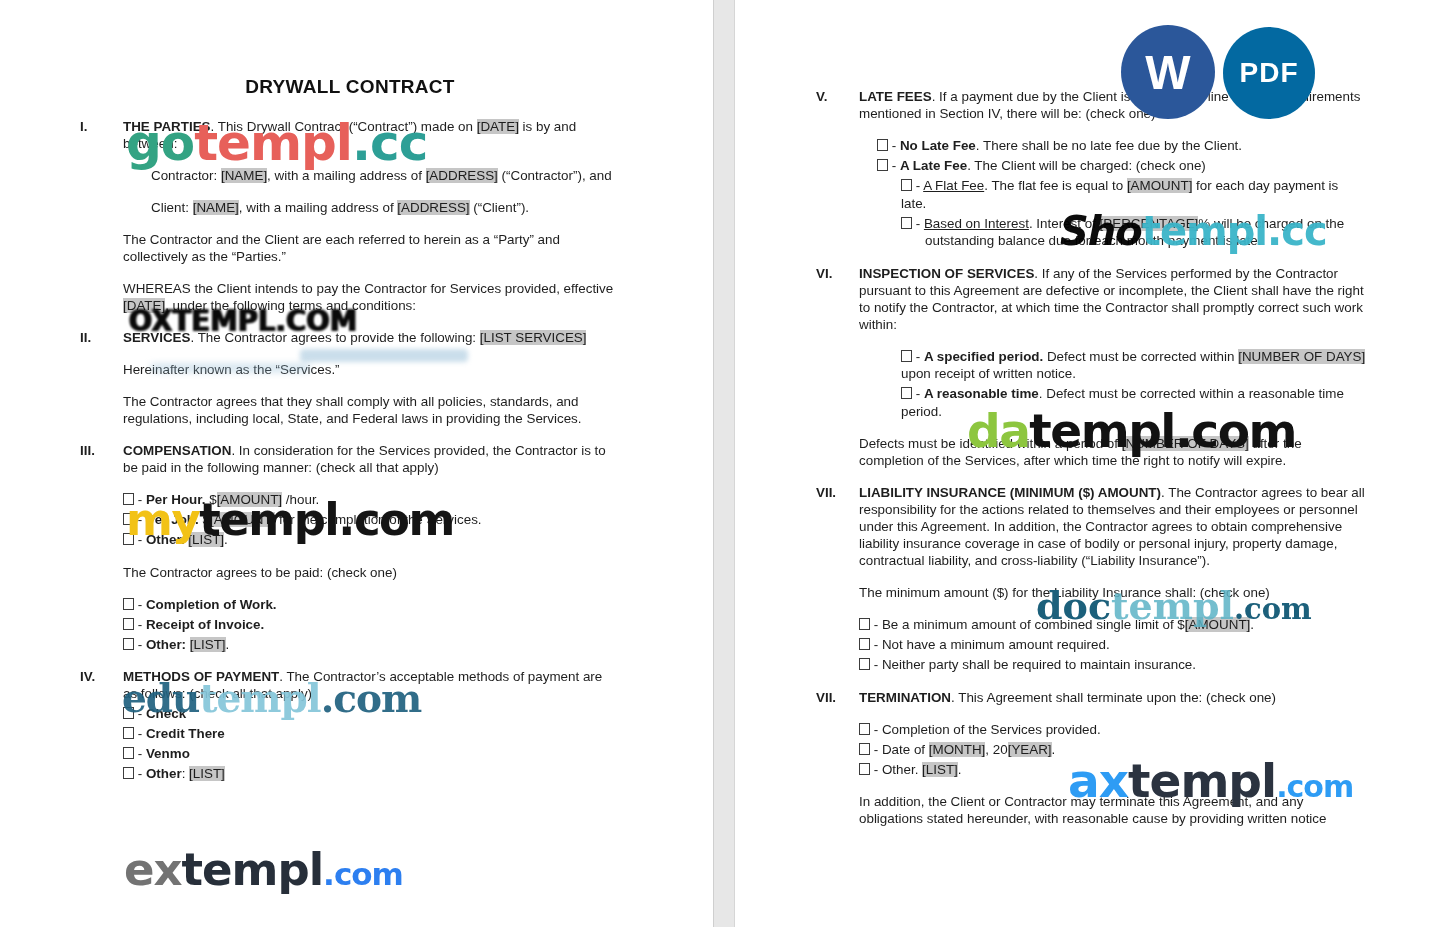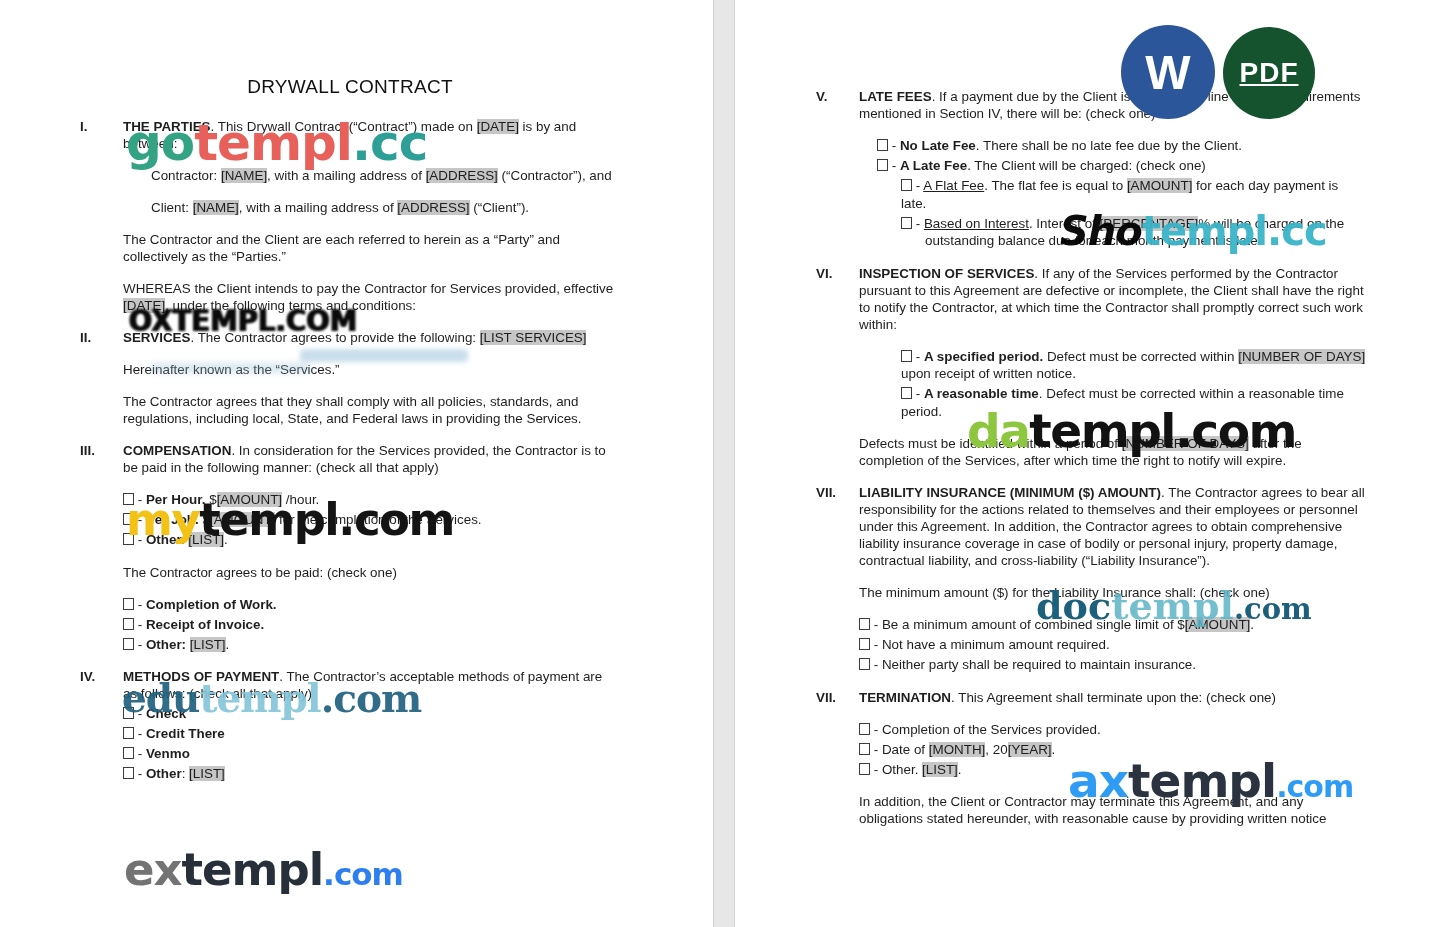--- a/index.html
+++ b/index.html
@@ -7,21 +7,21 @@
   .canvas{position:relative;width:1451px;height:927px;background:#fff}
 
   
   .page{position:absolute;top:0;height:927px;background:#fff;color:#1e1e1e;
         font-size:13.4px;box-sizing:border-box;z-index:1}
   .page-left{left:0;width:713px;padding:76px 93px 0 80px}
   .page-right{left:735px;width:716px;padding:88px 84px 0 81px}
   .gutter{position:absolute;left:713px;top:0;width:22px;height:927px;z-index:2;
           background:#e7e7e7;border-left:1px solid #cfcfcf;border-right:1px solid #d6d6d6;box-sizing:border-box}
 
-  .title{font-size:19px;font-weight:normal;text-align:center;letter-spacing:.3px;
+  .title{font-size:19px;font-weight:bold;text-align:center;letter-spacing:.3px;
          margin:0 0 20px 0;color:#111}
 
   .section{display:flex;align-items:flex-start}
   .section + .section{margin-top:15px}
   .num{width:43px;flex:none;font-weight:bold;line-height:17px}
   .sbody{flex:1;min-width:0}
   .blk{line-height:17px}
   .t-p:not(:first-child),.t-pl:not(:first-child){margin-top:15px}
   .t-l{margin-top:2.5px}
   .t-l,.t-pl{line-height:17.5px}
@@ -173,17 +173,17 @@
   <div class="wm wm-edutempl"><span class="wp wp-0" style="color: rgb(32, 97, 127);">edu</span><span class="wp wp-1" style="color: rgb(133, 198, 218);">templ</span><span class="wp wp-2" style="color: rgb(32, 97, 127);">.com</span></div>
   <div class="wm wm-extempl"><span class="wp wp-0" style="color: #737373;">ex</span><span class="wp wp-1" style="color: rgb(39, 47, 58);">templ</span><span class="wp wp-2" style="color: rgb(45, 127, 240);">.com</span></div>
   <div class="wm wm-shotempl"><span class="wp wp-0" style="color: #000000; font-style: italic;">Sho</span><span class="wp wp-1" style="color: rgb(59, 181, 201);">templ.cc</span></div>
   <div class="wm wm-datempl"><span class="wp wp-0" style="color: rgb(141, 198, 63);">da</span><span class="wp wp-1" style="color: rgb(18, 18, 18);">templ.com</span></div>
   <div class="wm wm-doctempl"><span class="wp wp-0" style="color: rgb(28, 96, 123);">doc</span><span class="wp wp-1" style="color: rgba(92, 179, 197, 0.85);">templ</span><span class="wp wp-2" style="color: rgb(28, 96, 123);">.com</span></div>
   <div class="wm wm-axtempl"><span class="wp wp-0" style="color: rgb(46, 156, 244);">ax</span><span class="wp wp-1" style="color: rgb(43, 51, 64);">templ</span><span class="wp wp-2" style="color: rgb(46, 156, 244);">.com</span></div>
 
   <div class="fmt-icon icon-word" style="background: rgb(43, 87, 154);">
     <span>W</span>
   </div>
-  <div class="fmt-icon icon-pdf" style="background: #14532d; text-decoration: underline;">
+  <div class="fmt-icon icon-pdf" style="background: #0369a1;">
     <span>PDF</span>
   </div>
 
 </div>
 
 </body></html>

